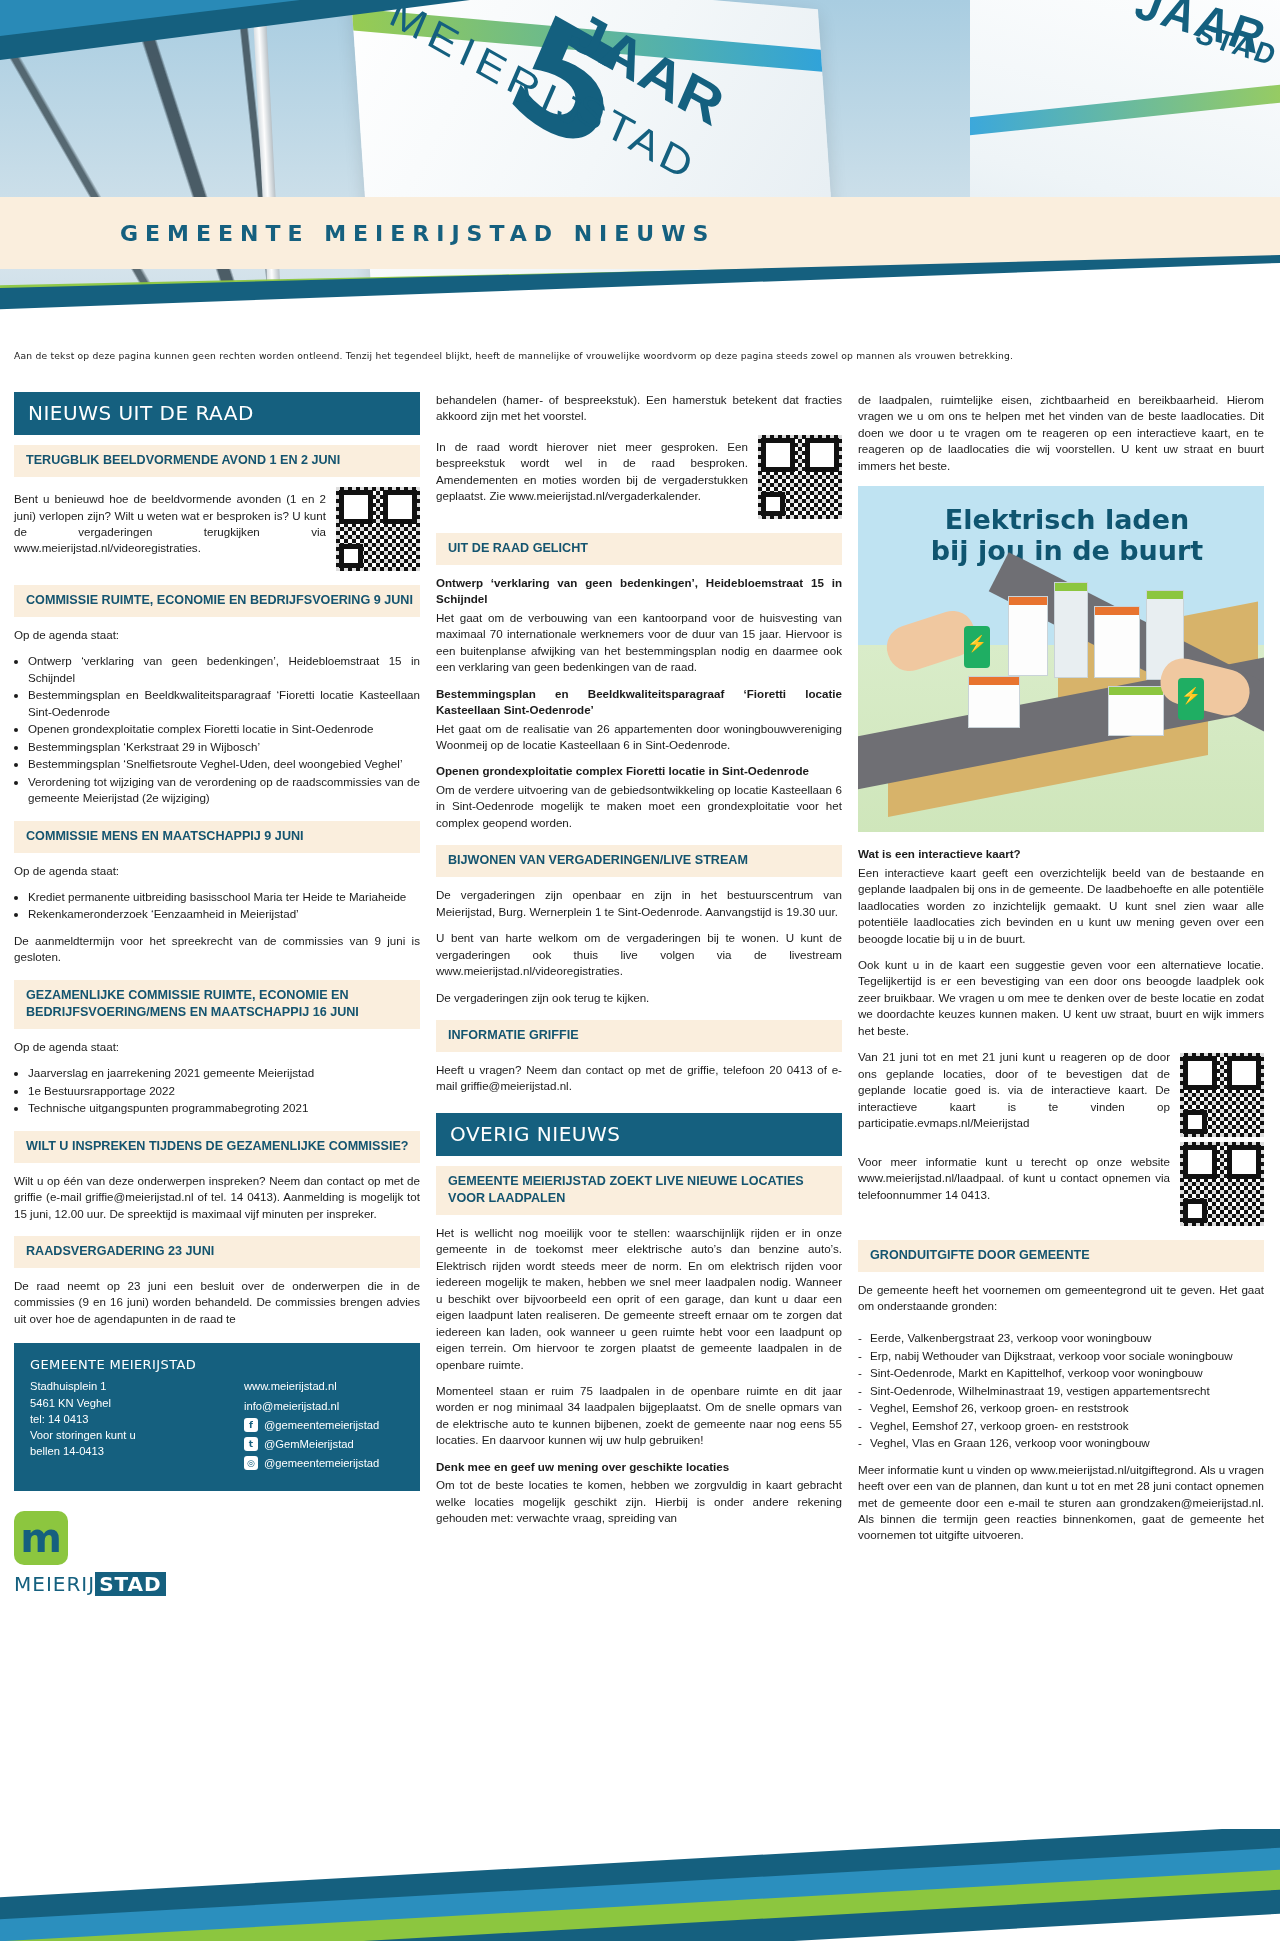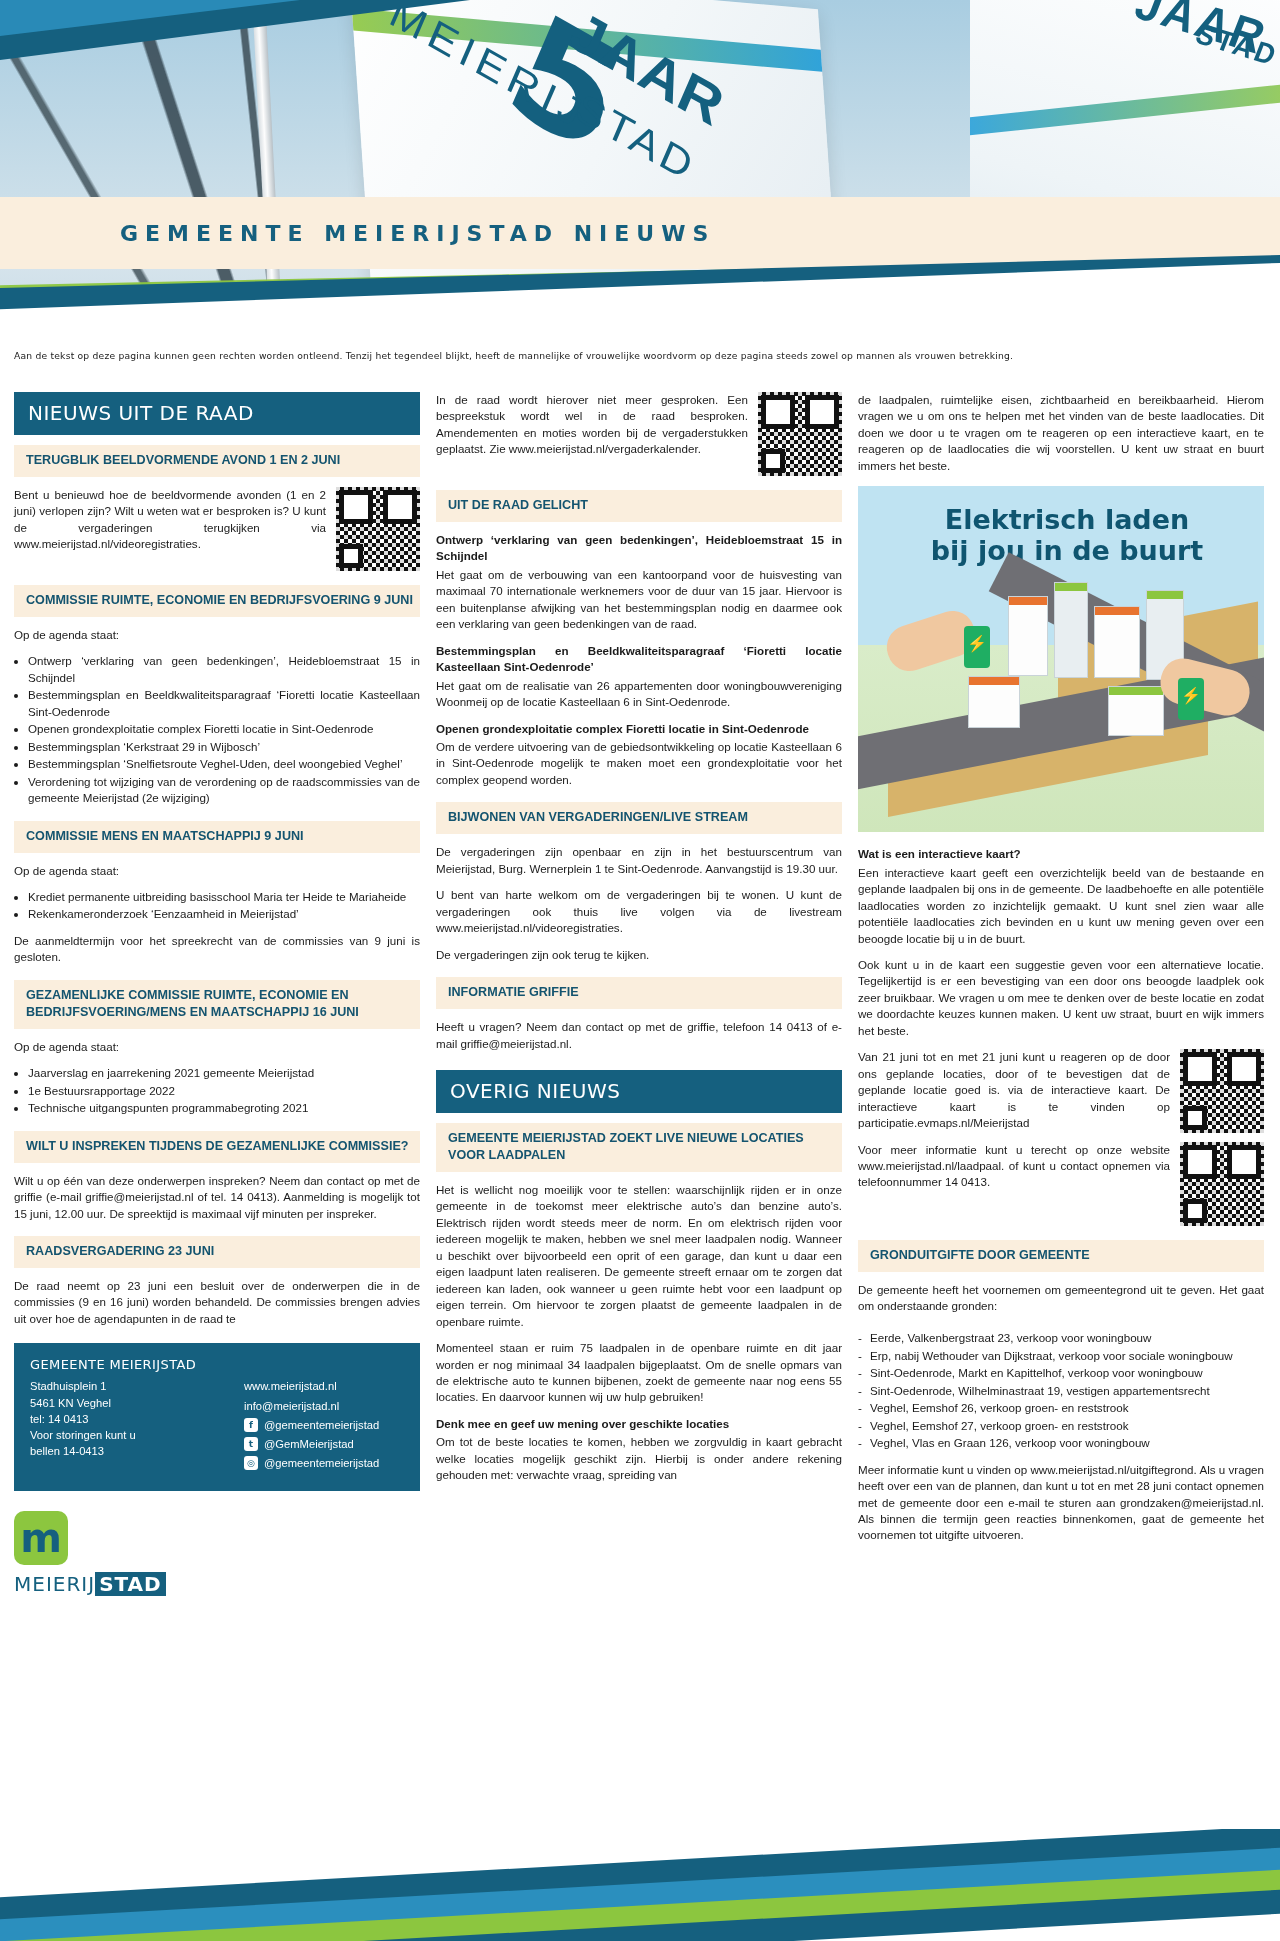--- a/index.html
+++ b/index.html
@@ -176,21 +176,21 @@
     position:relative;
     flex:0 0 auto;
   }
   .qr:before, .qr:after, .qr i {
     content:""; position:absolute; width:24px; height:24px;
     border:5px solid #111; background:#fff;
   }
   .qr:before { left:3px; top:3px; }
   .qr:after { right:3px; top:3px; }
   .qr i { left:3px; bottom:3px; }
-  .qr-row { display:flex; gap:10px; align-items:flex-start; }
+  .qr-row { display:flex; gap:10px; align-items:center; }
   .qr-row .txt { flex:1; }
 
   
   .contact-card {
     background:#15607f; color:#fff;
     padding:14px 16px 16px 16px;
     margin-top:16px;
     width:406px;
   }
   .contact-card h4 {
@@ -383,20 +383,21 @@
 
     <div class="logo-wrap">
       <div class="logo-m">m</div>
       <div class="logo-text">
         <span>MEIERIJ</span><b>STAD</b>
       </div>
     </div>
   </div>
 
   <div class="col c2">
+    <p>behandelen (hamer- of bespreekstuk). Een hamerstuk betekent dat fracties akkoord zijn met het voorstel.</p>
     <div class="qr-row">
       <div class="txt">
         <p>In de raad wordt hierover niet meer gesproken. Een bespreekstuk wordt wel in de raad besproken. Amendementen en moties worden bij de vergaderstukken geplaatst. Zie www.meierijstad.nl/vergaderkalender.</p>
       </div>
       <div class="qr">
           <i></i>
         </div>
     </div>
 
     <div class="band-cream">UIT DE RAAD GELICHT</div>
@@ -406,21 +407,21 @@
     <p>Het gaat om de realisatie van 26 appartementen door woningbouwvereniging Woonmeij op de locatie Kasteellaan 6 in Sint-Oedenrode.</p>
     <p class="bold nomargin">Openen grondexploitatie complex Fioretti locatie in Sint-Oedenrode</p>
     <p>Om de verdere uitvoering van de gebiedsontwikkeling op locatie Kasteellaan 6 in Sint-Oedenrode mogelijk te maken moet een grondexploitatie voor het complex geopend worden.</p>
 
     <div class="band-cream">BIJWONEN VAN VERGADERINGEN/LIVE STREAM</div>
     <p>De vergaderingen zijn openbaar en zijn in het bestuurscentrum van Meierijstad, Burg. Wernerplein 1 te Sint-Oedenrode. Aanvangstijd is 19.30 uur.</p>
     <p>U bent van harte welkom om de vergaderingen bij te wonen. U kunt de vergaderingen ook thuis live volgen via de livestream www.meierijstad.nl/videoregistraties.</p>
     <p>De vergaderingen zijn ook terug te kijken.</p>
 
     <div class="band-cream">INFORMATIE GRIFFIE</div>
-    <p>Heeft u vragen? Neem dan contact op met de griffie, telefoon 14 0413 of e-mail griffie@meierijstad.nl.</p>
+    <p>Heeft u vragen? Neem dan contact op met de griffie, telefoon 20 0413 of e-mail griffie@meierijstad.nl.</p>
 
     <div class="band-dark" style="margin-top:18px">OVERIG NIEUWS</div>
 
     <div class="band-cream first">GEMEENTE MEIERIJSTAD ZOEKT LIVE NIEUWE LOCATIES VOOR LAADPALEN</div>
     <p>Het is wellicht nog moeilijk voor te stellen: waarschijnlijk rijden er in onze gemeente in de toekomst meer elektrische auto’s dan benzine auto’s. Elektrisch rijden wordt steeds meer de norm. En om elektrisch rijden voor iedereen mogelijk te maken, hebben we snel meer laadpalen nodig. Wanneer u beschikt over bijvoorbeeld een oprit of een garage, dan kunt u daar een eigen laadpunt laten realiseren. De gemeente streeft ernaar om te zorgen dat iedereen kan laden, ook wanneer u geen ruimte hebt voor een laadpunt op eigen terrein. Om hiervoor te zorgen plaatst de gemeente laadpalen in de openbare ruimte.</p>
     <p>Momenteel staan er ruim 75 laadpalen in de openbare ruimte en dit jaar worden er nog minimaal 34 laadpalen bijgeplaatst. Om de snelle opmars van de elektrische auto te kunnen bijbenen, zoekt de gemeente naar nog eens 55 locaties. En daarvoor kunnen wij uw hulp gebruiken!</p>
     <p class="bold nomargin">Denk mee en geef uw mening over geschikte locaties</p>
     <p>Om tot de beste locaties te komen, hebben we zorgvuldig in kaart gebracht welke locaties mogelijk geschikt zijn. Hierbij is onder andere rekening gehouden met: verwachte vraag, spreiding van</p>
   </div>
 

